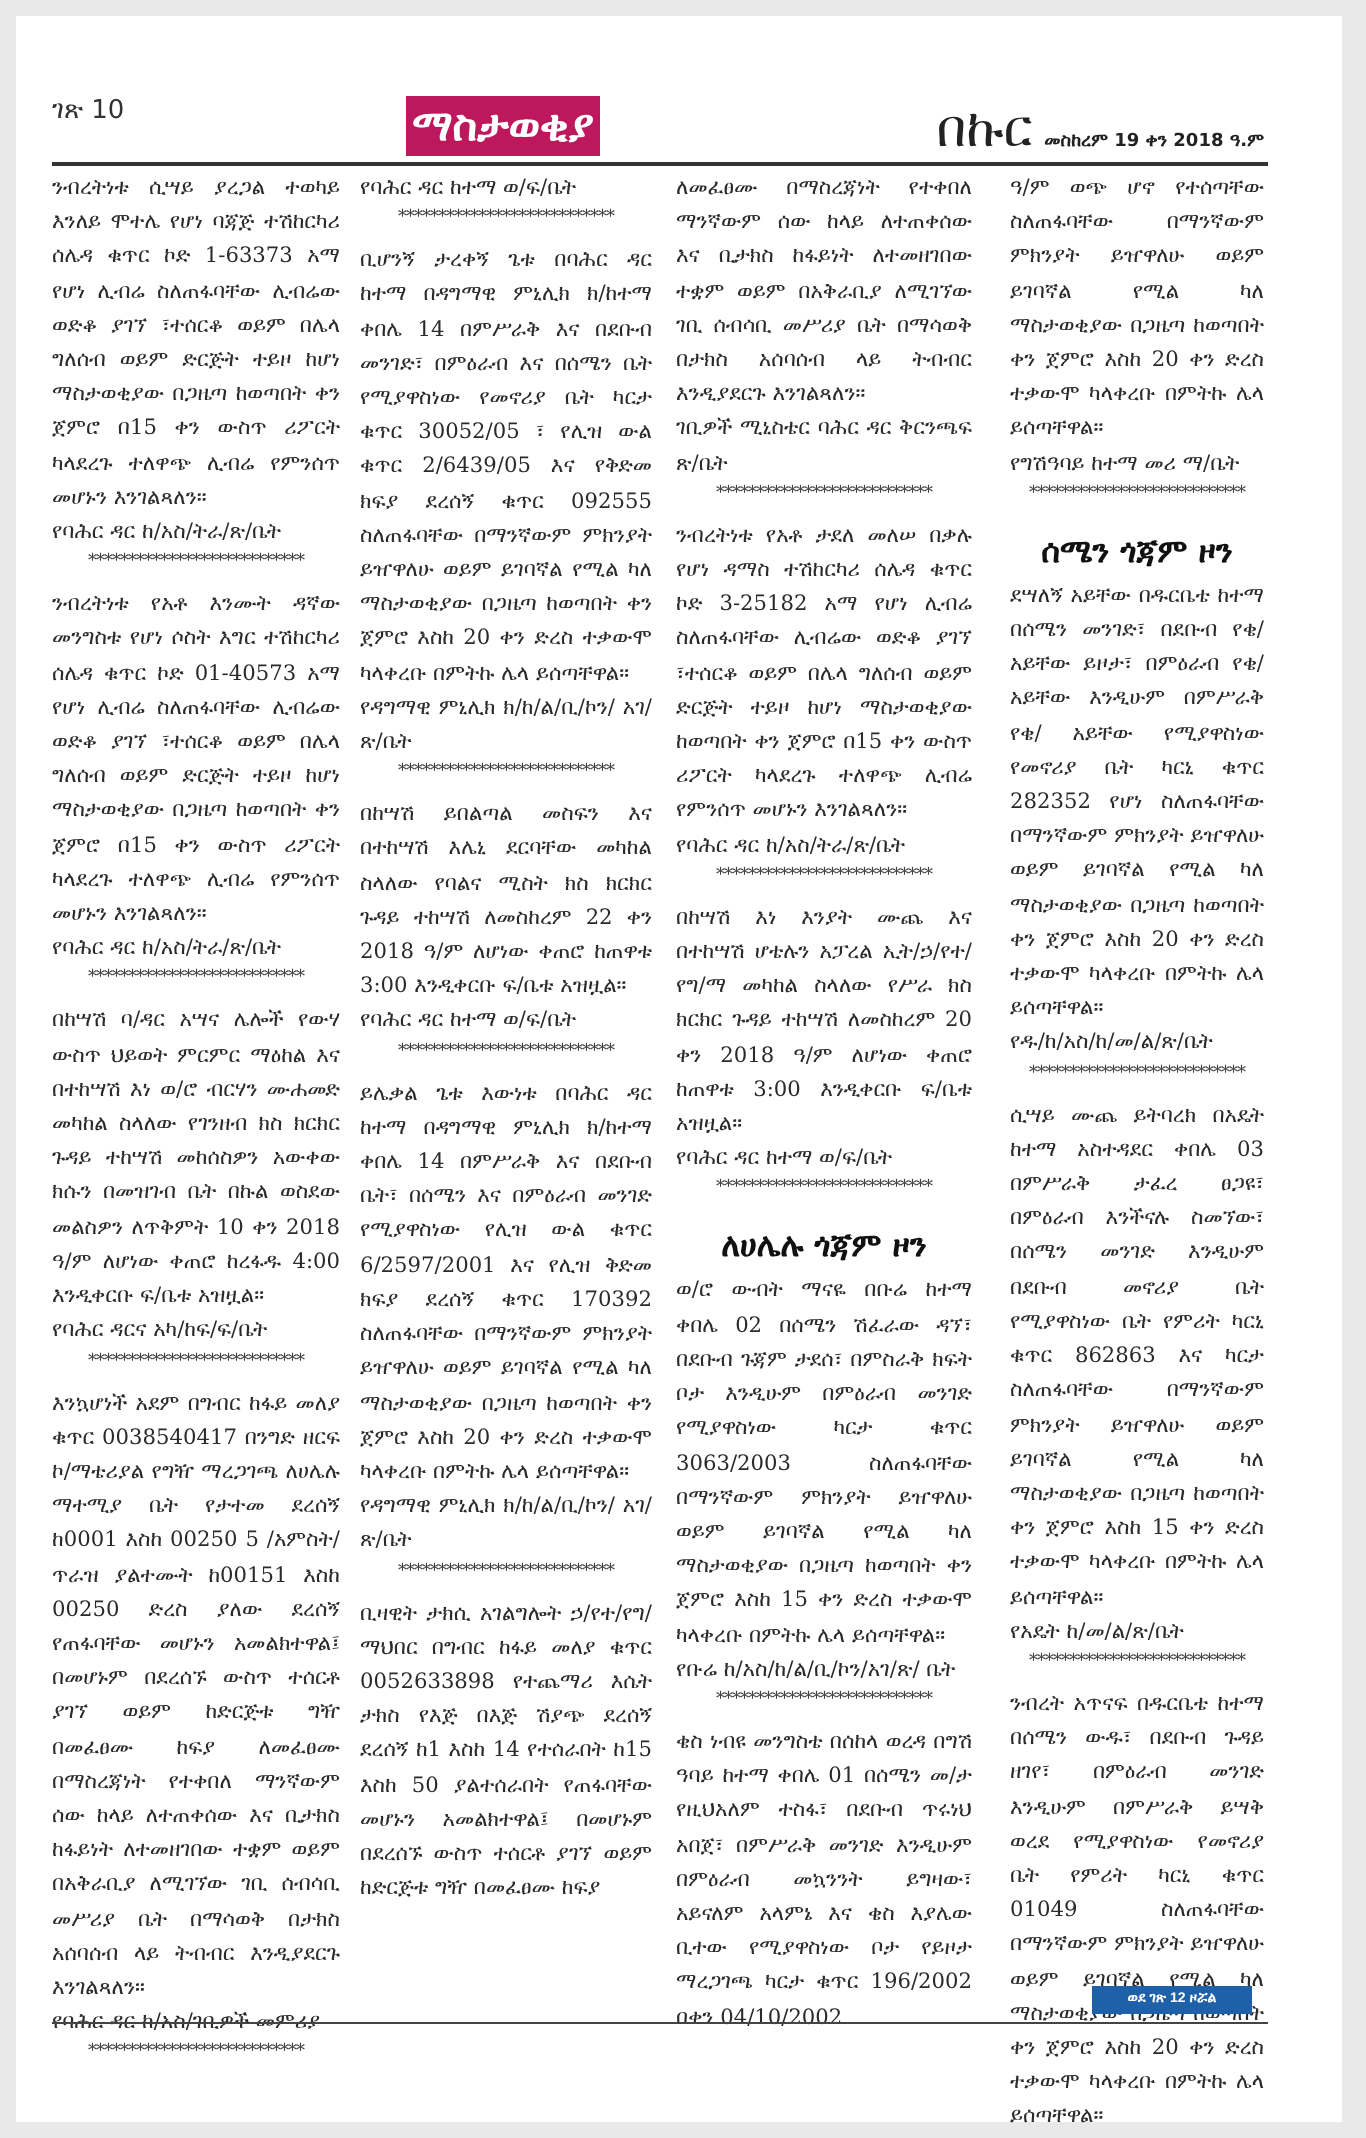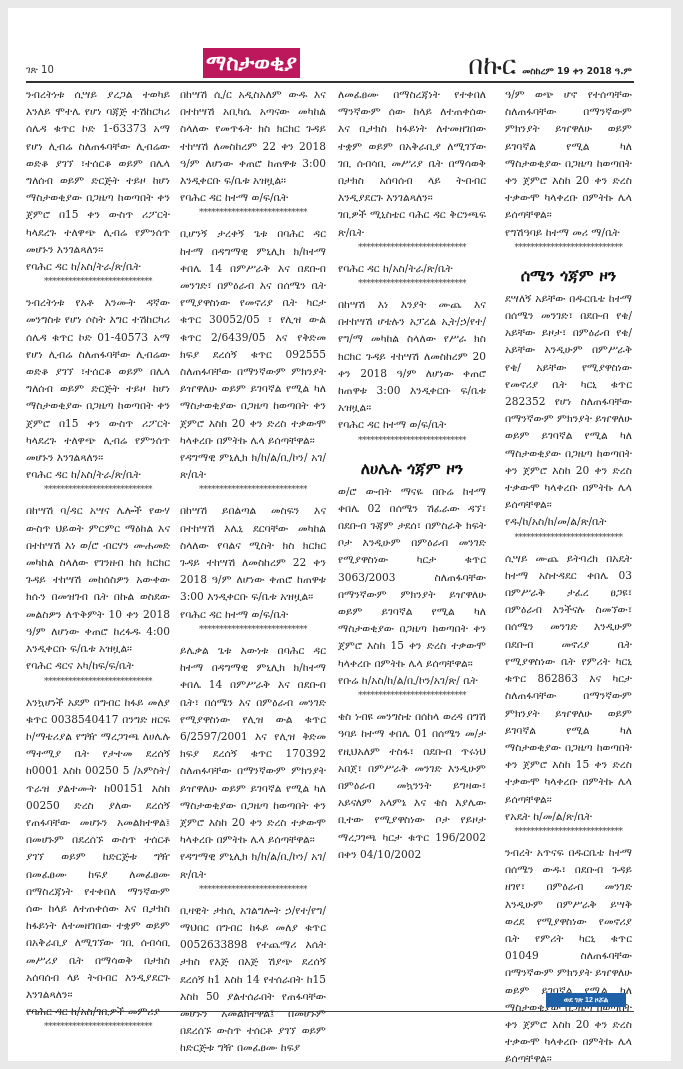--- a/index.html
+++ b/index.html
@@ -1,21 +1,21 @@
 <!DOCTYPE html>
 <html><head>
 <meta charset="utf-8">
 <style>
   html, body { margin:0; padding:0; }
   body { width:683px; height:1069px; background:#e9e9e9; position:relative; overflow:hidden;
          font-family:"DejaVu Serif", serif; color:#2a2a2a; }
   .page { position:absolute; left:0; top:0; width:683px; height:1069px; background:#e9e9e9; }
   .sheet { position:absolute; left:8px; top:8px; width:663px; height:1053px; background:#ffffff; }
   .header { position:absolute; left:20px; top:48px; width:612px; height:34px; }
-  .pageno { position:absolute; left:6px; top:16px; font-family:"DejaVu Sans", sans-serif; font-size:10px; color:#333; }
+  .pageno { position:absolute; left:6px; top:0; font-family:"DejaVu Sans", sans-serif; font-size:13px; color:#333; }
   .banner { position:absolute; left:183px; top:0; width:97px; height:30px; background:#be185d; color:#fff;
             font-family:"DejaVu Sans", sans-serif; font-weight:bold; font-size:21px; line-height:30px; text-align:center; }
   .mast { position:absolute; right:0; top:2px; display:flex; align-items:baseline; gap:6px; }
   .mast-name { font-family:"DejaVu Sans", sans-serif; font-size:26px; font-weight:300; color:#222; }
   .mast-date { font-family:"DejaVu Sans", sans-serif; font-size:9px; font-weight:bold; color:#222; }
   .rule-top { position:absolute; left:26px; top:81px; width:608px; height:2px; background:#333; }
   .rule-bottom { position:absolute; left:26px; top:1011px; width:608px; height:1px; background:#444; }
   .col { position:absolute; top:86px; font-size:10.6px; line-height:17.2px; }
   .c1 { left:26px; width:144px; }
   .c2 { left:180px; width:146px; }
@@ -52,38 +52,38 @@
       <p class="sig">የባሕር ዳር ከ/አስ/ትራ/ጽ/ቤት</p>
       <div class="stars">***************************</div>
       <p>በከሣሽ ባ/ዳር አሣና ሌሎች የውሃ ውስጥ ህይወት ምርምር ማዕከል እና በተከሣሽ እነ ወ/ሮ ብርሃን ሙሐመድ መካከል ስላለው የገንዘብ ክስ ክርክር ጉዳይ ተከሣሽ መከሰስዎን አውቀው ክሱን በመዝገብ ቤት በኩል ወስደው መልስዎን ለጥቅምት 10 ቀን 2018 ዓ/ም ለሆነው ቀጠሮ ከረፋዱ 4:00 እንዲቀርቡ ፍ/ቤቱ አዝዟል።</p>
       <p class="sig">የባሕር ዳርና አካ/ከፍ/ፍ/ቤት</p>
       <div class="stars">***************************</div>
       <p>እንኳሆነች አደም በግብር ከፋይ መለያ ቁጥር 0038540417 በንግድ ዘርፍ ኮ/ማቴሪያል የግዥ ማረጋገጫ ለሀሌሉ ማተሚያ ቤት የታተመ ደረሰኝ ከ0001 እስከ 00250 5 /አምስት/ ጥራዝ ያልተሙት ከ00151 እስከ 00250 ድረስ ያለው ደረሰኝ የጠፋባቸው መሆኑን አመልክተዋል፤ በመሆኑም በደረሰኙ ውስጥ ተሰርቶ ያገኘ ወይም ከድርጅቱ ግዥ በመፈፀሙ ከፍያ ለመፈፀሙ በማስረጃነት የተቀበለ ማንኛውም ሰው ከላይ ለተጠቀሰው እና ቢታክስ ከፋይነት ለተመዘገበው ተቋም ወይም በአቅራቢያ ለሚገኘው ገቢ ሰብሳቢ መሥሪያ ቤት በማሳወቅ በታክስ አሰባሰብ ላይ ትብብር እንዲያደርጉ እንገልጻለን።</p>
       <p class="sig">የባሕር ዳር ከ/አስ/ገቢዎች መምሪያ</p>
       <div class="stars">***************************</div>
     </div>
   <div class="col c2">
-      <p>በከሣሽ ሲ/ር አዲስአለም ውዱ እና በተከሣሽ አቢካሴ አጣናው መካከል ስላለው የመጥፋት ክስ ክርክር ጉዳይ ተከሣሽ ለመስከረም 22 ቀን 2018 ዓ/ም ለሆነው ቀጠሮ ከጠዋቱ 3:00 እንዲቀርቡ ፍ/ቤቱ አዝዟል።</p>
       <p class="sig">የባሕር ዳር ከተማ ወ/ፍ/ቤት</p>
       <div class="stars">***************************</div>
       <p>ቢሆንኝ ታረቀኝ ጌቱ በባሕር ዳር ከተማ በዳግማዊ ምኒሊክ ክ/ከተማ ቀበሌ 14 በምሥራቅ እና በደቡብ መንገድ፣ በምዕራብ እና በሰሜን ቤት የሚያዋስነው የመኖሪያ ቤት ካርታ ቁጥር 30052/05 ፣ የሊዝ ውል ቁጥር 2/6439/05 እና የቅድመ ክፍያ ደረሰኝ ቁጥር 092555 ስለጠፋባቸው በማንኛውም ምክንያት ይዠዋለሁ ወይም ይገባኛል የሚል ካለ ማስታወቂያው በጋዜጣ ከወጣበት ቀን ጀምሮ እስከ 20 ቀን ድረስ ተቃውሞ ካላቀረቡ በምትኩ ሌላ ይሰጣቸዋል።</p>
       <p class="sig">የዳግማዊ ምኒሊክ ክ/ከ/ል/ቢ/ኮን/ አገ/ጽ/ቤት</p>
       <div class="stars">***************************</div>
       <p>በከሣሽ ይበልጣል መስፍን እና በተከሣሽ እሌኒ ደርባቸው መካከል ስላለው የባልና ሚስት ክስ ክርክር ጉዳይ ተከሣሽ ለመስከረም 22 ቀን 2018 ዓ/ም ለሆነው ቀጠሮ ከጠዋቱ 3:00 እንዲቀርቡ ፍ/ቤቱ አዝዟል።</p>
       <p class="sig">የባሕር ዳር ከተማ ወ/ፍ/ቤት</p>
       <div class="stars">***************************</div>
       <p>ይሌቃል ጌቱ እውነቱ በባሕር ዳር ከተማ በዳግማዊ ምኒሊክ ክ/ከተማ ቀበሌ 14 በምሥራቅ እና በደቡብ ቤት፣ በሰሜን እና በምዕራብ መንገድ የሚያዋስነው የሊዝ ውል ቁጥር 6/2597/2001 እና የሊዝ ቅድመ ክፍያ ደረሰኝ ቁጥር 170392 ስለጠፋባቸው በማንኛውም ምክንያት ይዠዋለሁ ወይም ይገባኛል የሚል ካለ ማስታወቂያው በጋዜጣ ከወጣበት ቀን ጀምሮ እስከ 20 ቀን ድረስ ተቃውሞ ካላቀረቡ በምትኩ ሌላ ይሰጣቸዋል።</p>
       <p class="sig">የዳግማዊ ምኒሊክ ክ/ከ/ል/ቢ/ኮን/ አገ/ጽ/ቤት</p>
       <div class="stars">***************************</div>
       <p>ቢዛዊት ታክሲ አገልግሎት ኃ/የተ/የግ/ ማህበር በግብር ከፋይ መለያ ቁጥር 0052633898 የተጨማሪ እሴት ታክስ የእጅ በእጅ ሽያጭ ደረሰኝ ደረሰኝ ከ1 እስከ 14 የተሰራበት ከ15 እስከ 50 ያልተሰራበት የጠፋባቸው መሆኑን አመልክተዋል፤ በመሆኑም በደረሰኙ ውስጥ ተሰርቶ ያገኘ ወይም ከድርጅቱ ግዥ በመፈፀሙ ከፍያ</p>
     </div>
   <div class="col c3">
       <p>ለመፈፀሙ በማስረጃነት የተቀበለ ማንኛውም ሰው ከላይ ለተጠቀሰው እና ቢታክስ ከፋይነት ለተመዘገበው ተቋም ወይም በአቅራቢያ ለሚገኘው ገቢ ሰብሳቢ መሥሪያ ቤት በማሳወቅ በታክስ አሰባሰብ ላይ ትብብር እንዲያደርጉ እንገልጻለን።</p>
       <p class="sig">ገቢዎች ሚኒስቴር ባሕር ዳር ቅርንጫፍ ጽ/ቤት</p>
       <div class="stars">***************************</div>
+      <p>ንብረትነቱ የአቶ ታደለ መለሠ በቃሉ የሆነ ዳማስ ተሽከርካሪ ሰሌዳ ቁጥር ኮድ 3-25182 አማ የሆነ ሊብሬ ስለጠፋባቸው ሊብሬው ወድቆ ያገኘ ፣ተሰርቆ ወይም በሌላ ግለሰብ ወይም ድርጅት ተይዞ ከሆነ ማስታወቂያው ከወጣበት ቀን ጀምሮ በ15 ቀን ውስጥ ሪፖርት ካላደረጉ ተለዋጭ ሊብሬ የምንሰጥ መሆኑን እንገልጻለን።</p>
       <p class="sig">የባሕር ዳር ከ/አስ/ትራ/ጽ/ቤት</p>
       <div class="stars">***************************</div>
       <p>በከሣሽ እነ እንያት ሙጨ እና በተከሣሽ ሆቴሉን አፓረል ኢት/ኃ/የተ/የግ/ማ መካከል ስላለው የሥራ ክስ ክርክር ጉዳይ ተከሣሽ ለመስከረም 20 ቀን 2018 ዓ/ም ለሆነው ቀጠሮ ከጠዋቱ 3:00 እንዲቀርቡ ፍ/ቤቱ አዝዟል።</p>
       <p class="sig">የባሕር ዳር ከተማ ወ/ፍ/ቤት</p>
       <div class="stars">***************************</div>
       <div class="zone">ለሀሌሉ ጎጃም ዞን</div>
       <p>ወ/ሮ ውብት ማናዬ በቡሬ ከተማ ቀበሌ 02 በሰሜን ሽፈራው ዳኘ፣ በደቡብ ጉጃም ታደሰ፣ በምስራቅ ክፍት ቦታ እንዲሁም በምዕራብ መንገድ የሚያዋስነው ካርታ ቁጥር 3063/2003 ስለጠፋባቸው በማንኛውም ምክንያት ይዠዋለሁ ወይም ይገባኛል የሚል ካለ ማስታወቂያው በጋዜጣ ከወጣበት ቀን ጀምሮ እስከ 15 ቀን ድረስ ተቃውሞ ካላቀረቡ በምትኩ ሌላ ይሰጣቸዋል።</p>
       <p class="sig">የቡሬ ከ/አስ/ከ/ል/ቢ/ኮን/አገ/ጽ/ ቤት</p>
       <div class="stars">***************************</div>
       <p>ቄስ ነብዩ መንግስቴ በሰከላ ወረዳ በግሽ ዓባይ ከተማ ቀበሌ 01 በሰሜን መ/ታ የዚህአለም ተስፋ፣ በደቡብ ጥሩነህ አበጀ፣ በምሥራቅ መንገድ እንዲሁም በምዕራብ መኳንንት ይግዛው፣ አይናለም አላምኔ እና ቄስ እያሌው ቢተው የሚያዋስነው ቦታ የይዞታ ማረጋገጫ ካርታ ቁጥር 196/2002 በቀን 04/10/2002</p>

